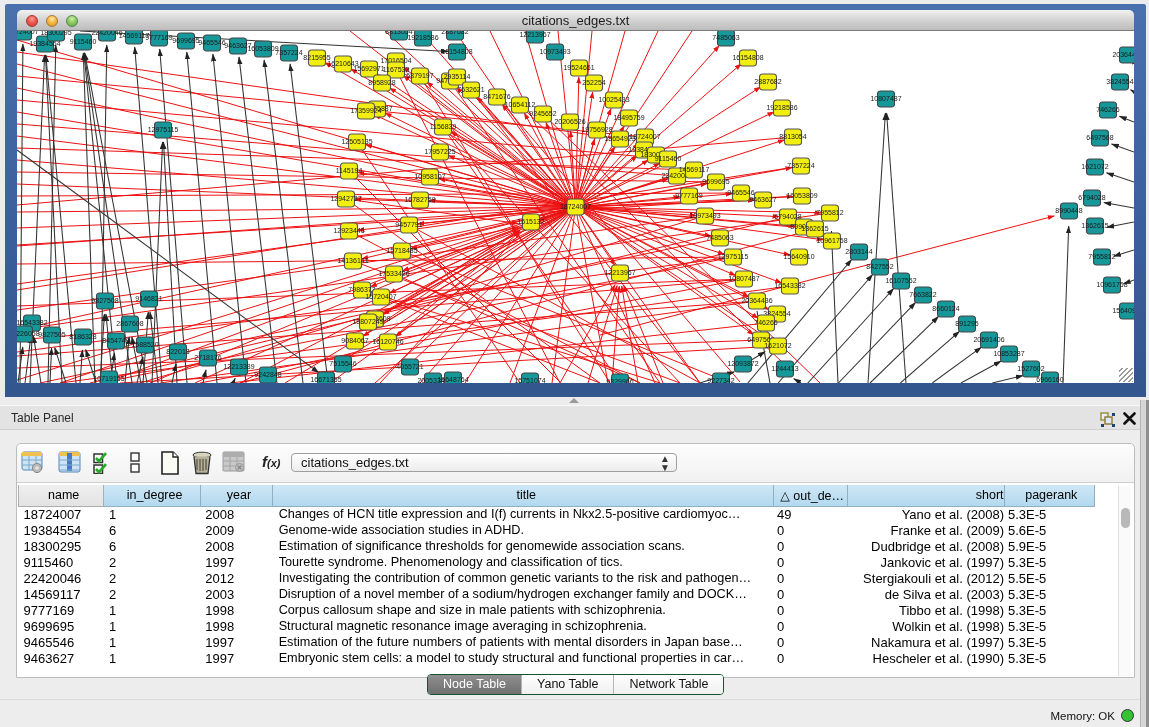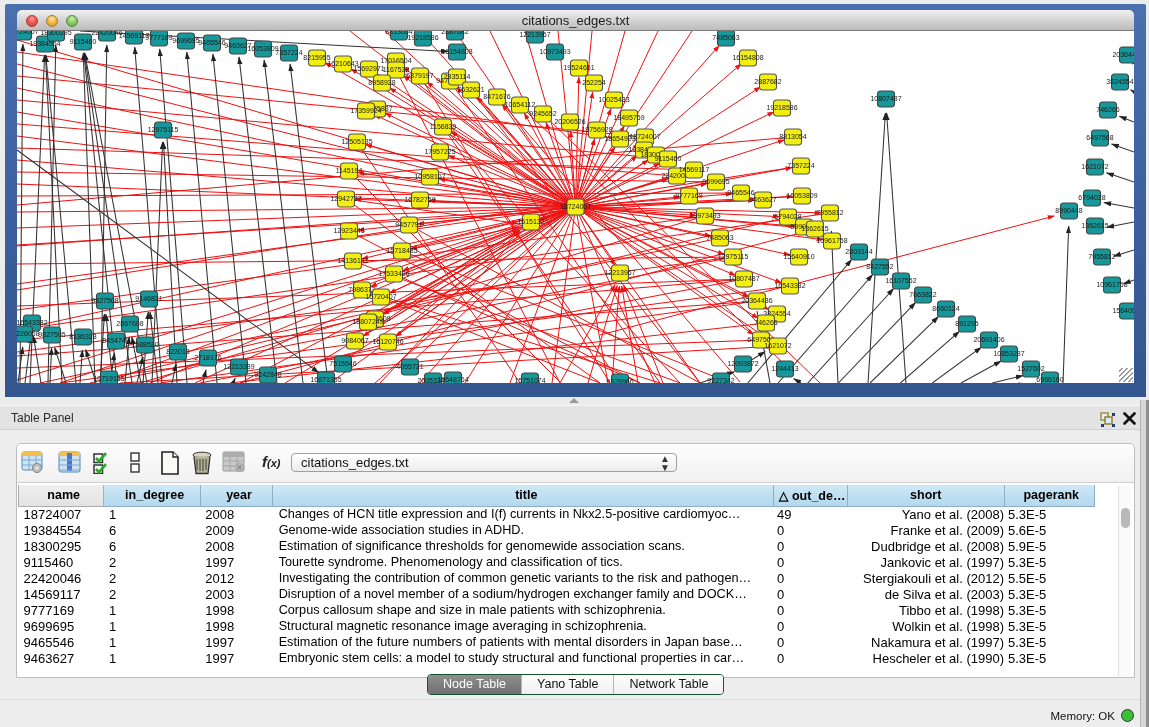--- a/index.html
+++ b/index.html
@@ -32,32 +32,32 @@
  border-radius:5px 5px 0 0}
 #combo{position:absolute;left:274px;top:9px;width:386px;height:19px;
  background:linear-gradient(#fff,#ececec);border:1px solid #9f9f9f;border-radius:4px;
  font-size:13px;color:#111;padding:1px 0 0 9px}
 #combo .ud{position:absolute;right:6px;top:0px;font-size:10px;color:#333;line-height:9px}
 
 .ic{position:absolute;top:7px}
 
 #tbl{position:absolute;left:1px;top:41px;width:1077px;border-collapse:collapse;
  font-size:13px;color:#000;table-layout:fixed}
-#tbl th{height:21px;font-weight:bold;font-size:12.5px;
+#tbl th{height:21px;font-weight:normal;font-size:12.5px;
  background:linear-gradient(#cfe7f5,#b2d8ee);border:1px solid #8fb0c4;border-top:none}
 #tbl th.g{background:linear-gradient(#efefef,#e2e2e2);border-color:#adadad}
 #tbl td{height:16px;padding:0;white-space:nowrap;overflow:hidden}
 .c1{width:85px;padding-left:5px!important}
 .c2{width:96px;padding-left:5px!important}
 .c3{width:72px;padding-left:5px!important}
 .c4{width:499px;padding-left:6px!important}
 td.c4{font-size:12.7px}
 td.c6{font-size:13px}
 .c5{width:73px;padding-left:3px!important}
-.c6{width:156px;text-align:center}
+.c6{width:156px;text-align:right}
 td.c6{text-align:right;padding-left:3px}
 .c7{width:90px;padding-left:4px!important}
 #vsb{position:absolute;right:3px;top:42px;width:13px;height:190px;background:#fafafa;
  border-left:1px solid #e0e0e0}
 #vsb .th{position:absolute;left:1.5px;top:22px;width:9px;height:20px;background:#b8b8b8;border-radius:5px}
 
 #segs{left:427px;top:243px;height:21px;display:flex;
  border:1px solid #14532d;border-radius:4px;overflow:hidden;font-size:12.5px}
 .seg{padding:2px 15px 0;background:linear-gradient(#fefefe,#f0f0f0);color:#111;
  border-left:1px solid #b5b5b5}

